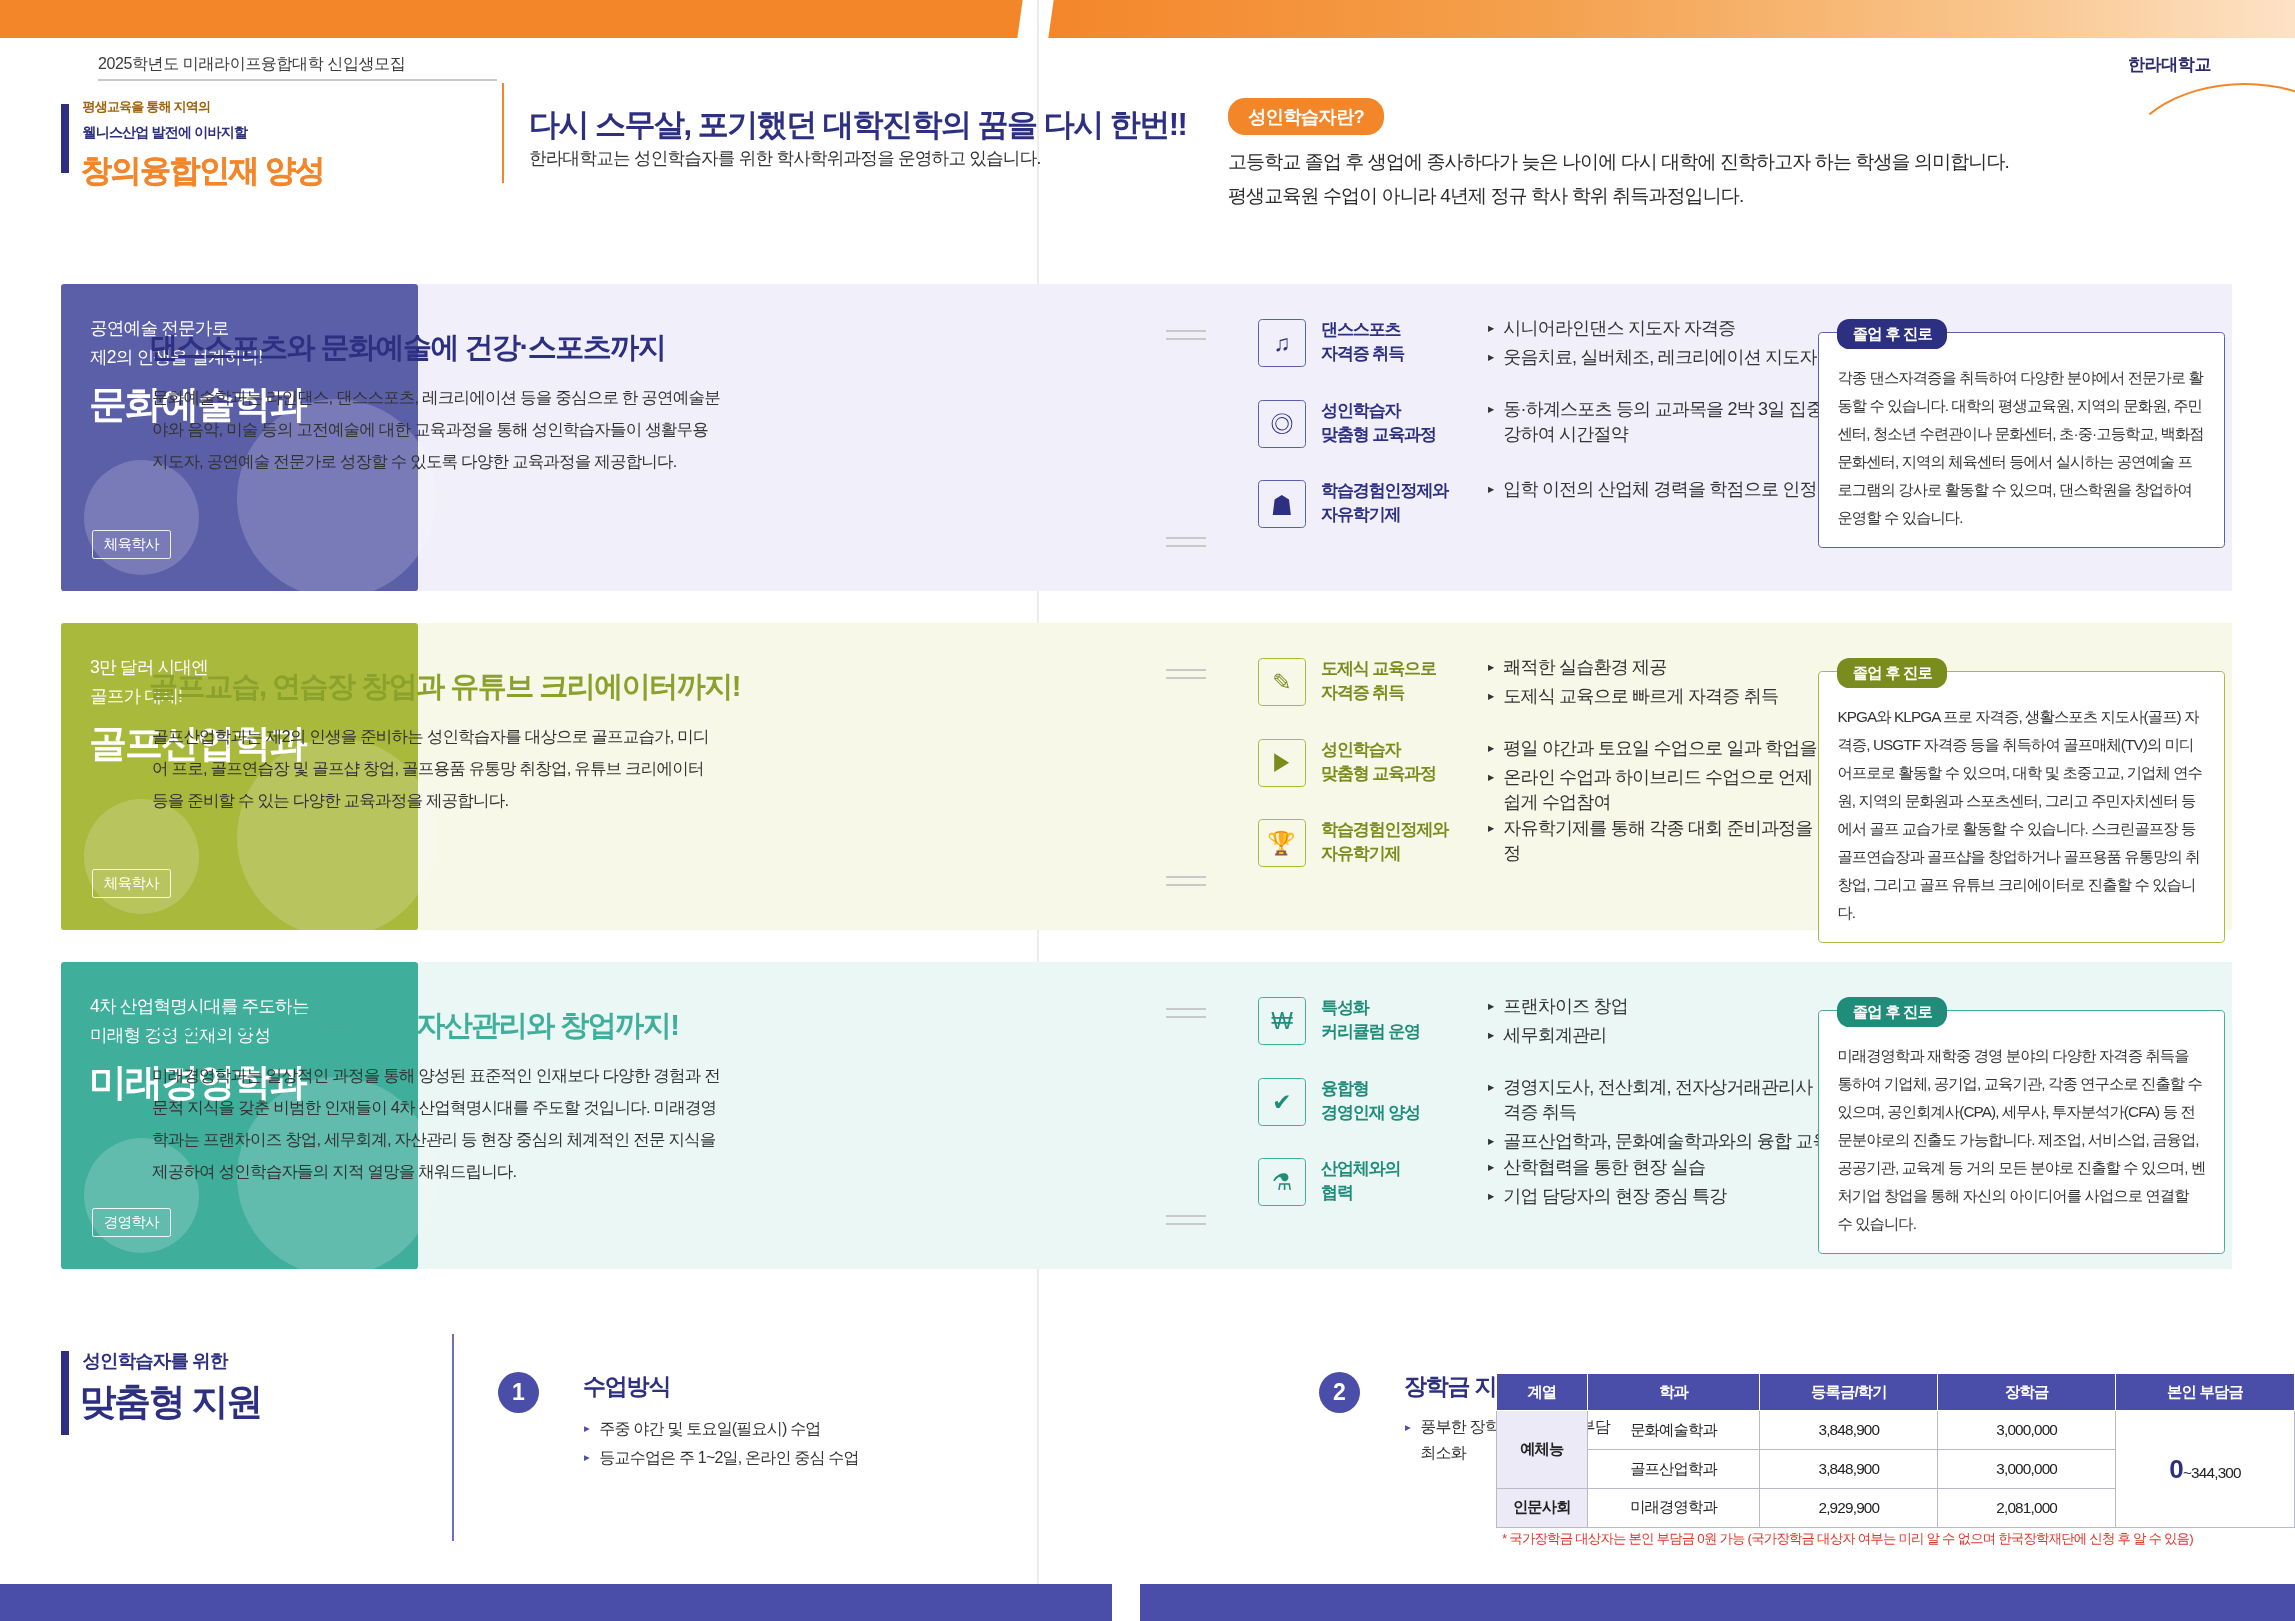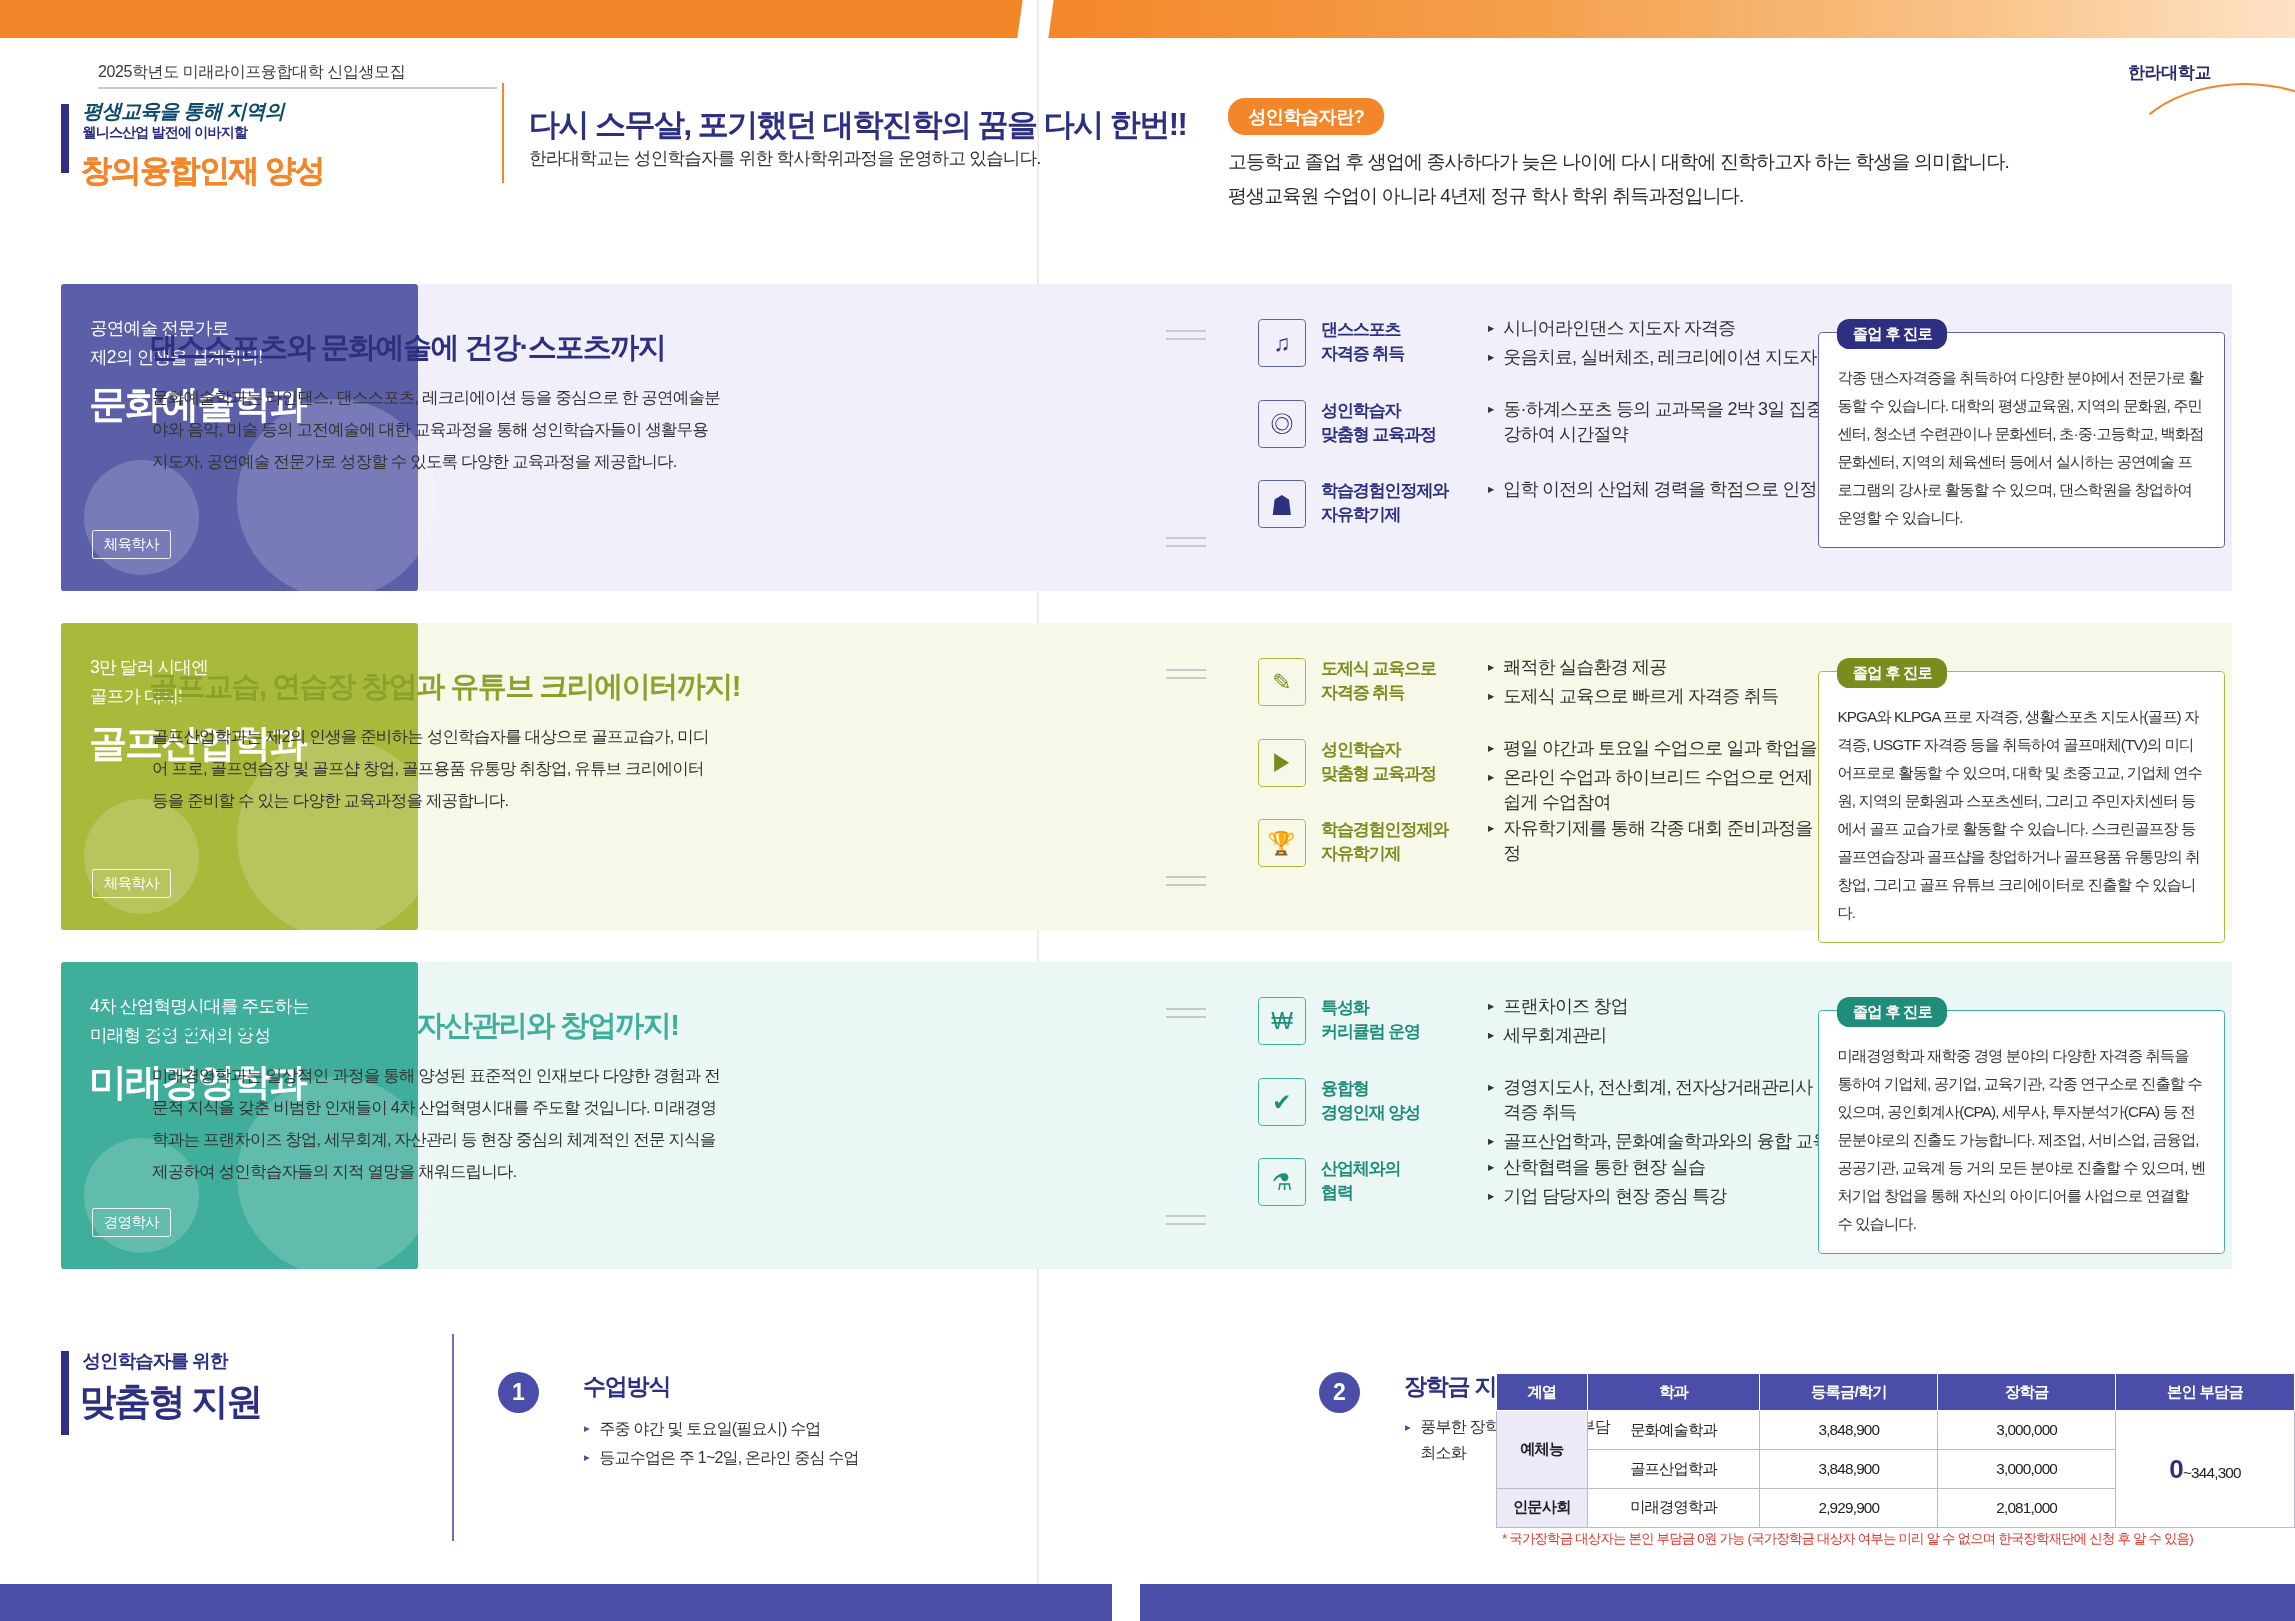--- a/index.html
+++ b/index.html
@@ -12,29 +12,29 @@
   }
   .page { position: relative; width: 2295px; height: 1622px; background:#fff; }
 
   
   .top-band { position:absolute; top:0; left:0; width:2295px; height:38px; background:#f4862a; }
   .top-band .white-gap { position:absolute; top:0; left:1020px; width:31px; height:38px; background:#fff; transform: skewX(-8deg); }
   .top-right-fade { position:absolute; top:0; left:1051px; width:1244px; height:38px;
      background: linear-gradient(90deg,#f4862a 0%, #f4a14e 40%, #f9c48a 75%, #fde2c6 100%); }
 
   
-  .hdr { position:absolute; top:48px; left:0; width:2295px; height:34px;margin-top:8px; }
+  .hdr { position:absolute; top:48px; left:0; width:2295px; height:34px; }
   .hdr .left { position:absolute; left:98px; top:6.1px; font-size:16px; color:#3b3b3b; letter-spacing:-0.4px; }
   .hdr .right { position:absolute; right:84px; top:4.6px; font-size:17px; font-weight:bold; color:#2b2b6e; letter-spacing:-0.4px;}
   .hdr .rule { position:absolute; left:98px; top:31px; width:399px; height:1.5px; background:#c9c9c9; }
 
   
   .intro { position:absolute; top:98px; left:61px; width:2171px; height:81px; }
   .intro .bar { position:absolute; left:0; top:6.1px; width:7.7px; height:69px; background:#2d2f80; }
-  .intro .l1 { position:absolute; left:21.5px; top:0px; font-size:20px; font-weight:bold; color:#0c4a6e; letter-spacing:-0.8px;font-style:italic; }
+  .intro .l1 { position:absolute; left:21.5px; top:0px; font-size:13px; font-weight:bold; color:#a16207; letter-spacing:-0.8px; }
   .intro .l2 { position:absolute; left:21.5px; top:26px; font-size:14px; font-weight:bold; color:#2d2f80; letter-spacing:-0.8px; }
   .intro .l3 { position:absolute; left:20px; top:52px; font-size:31px; font-weight:bold; color:#f4862a; letter-spacing:-1.5px;
                -webkit-text-stroke:0.4px #f4862a;}
   .intro .vline { position:absolute; left:441px; top:-15.3px; width:2.3px; height:100px; background:#f4862a; }
   .intro .h1 { position:absolute; left:468px; top:6.1px; font-size:31px; font-weight:bold; color:#2d2f80; letter-spacing:-1.5px; }
   .intro .h2 { position:absolute; left:468px; top:48px; font-size:17.6px; color:#333; letter-spacing:-0.8px; }
 
   .intro-right { position:absolute; top:98px; left:1228px; width:1013px; }
   .pill { display:inline-block; background:#f4862a; color:#fff; font-size:18.4px; font-weight:bold;
           padding:6.1px 20px; border-radius:17px; letter-spacing:-0.8px; }

